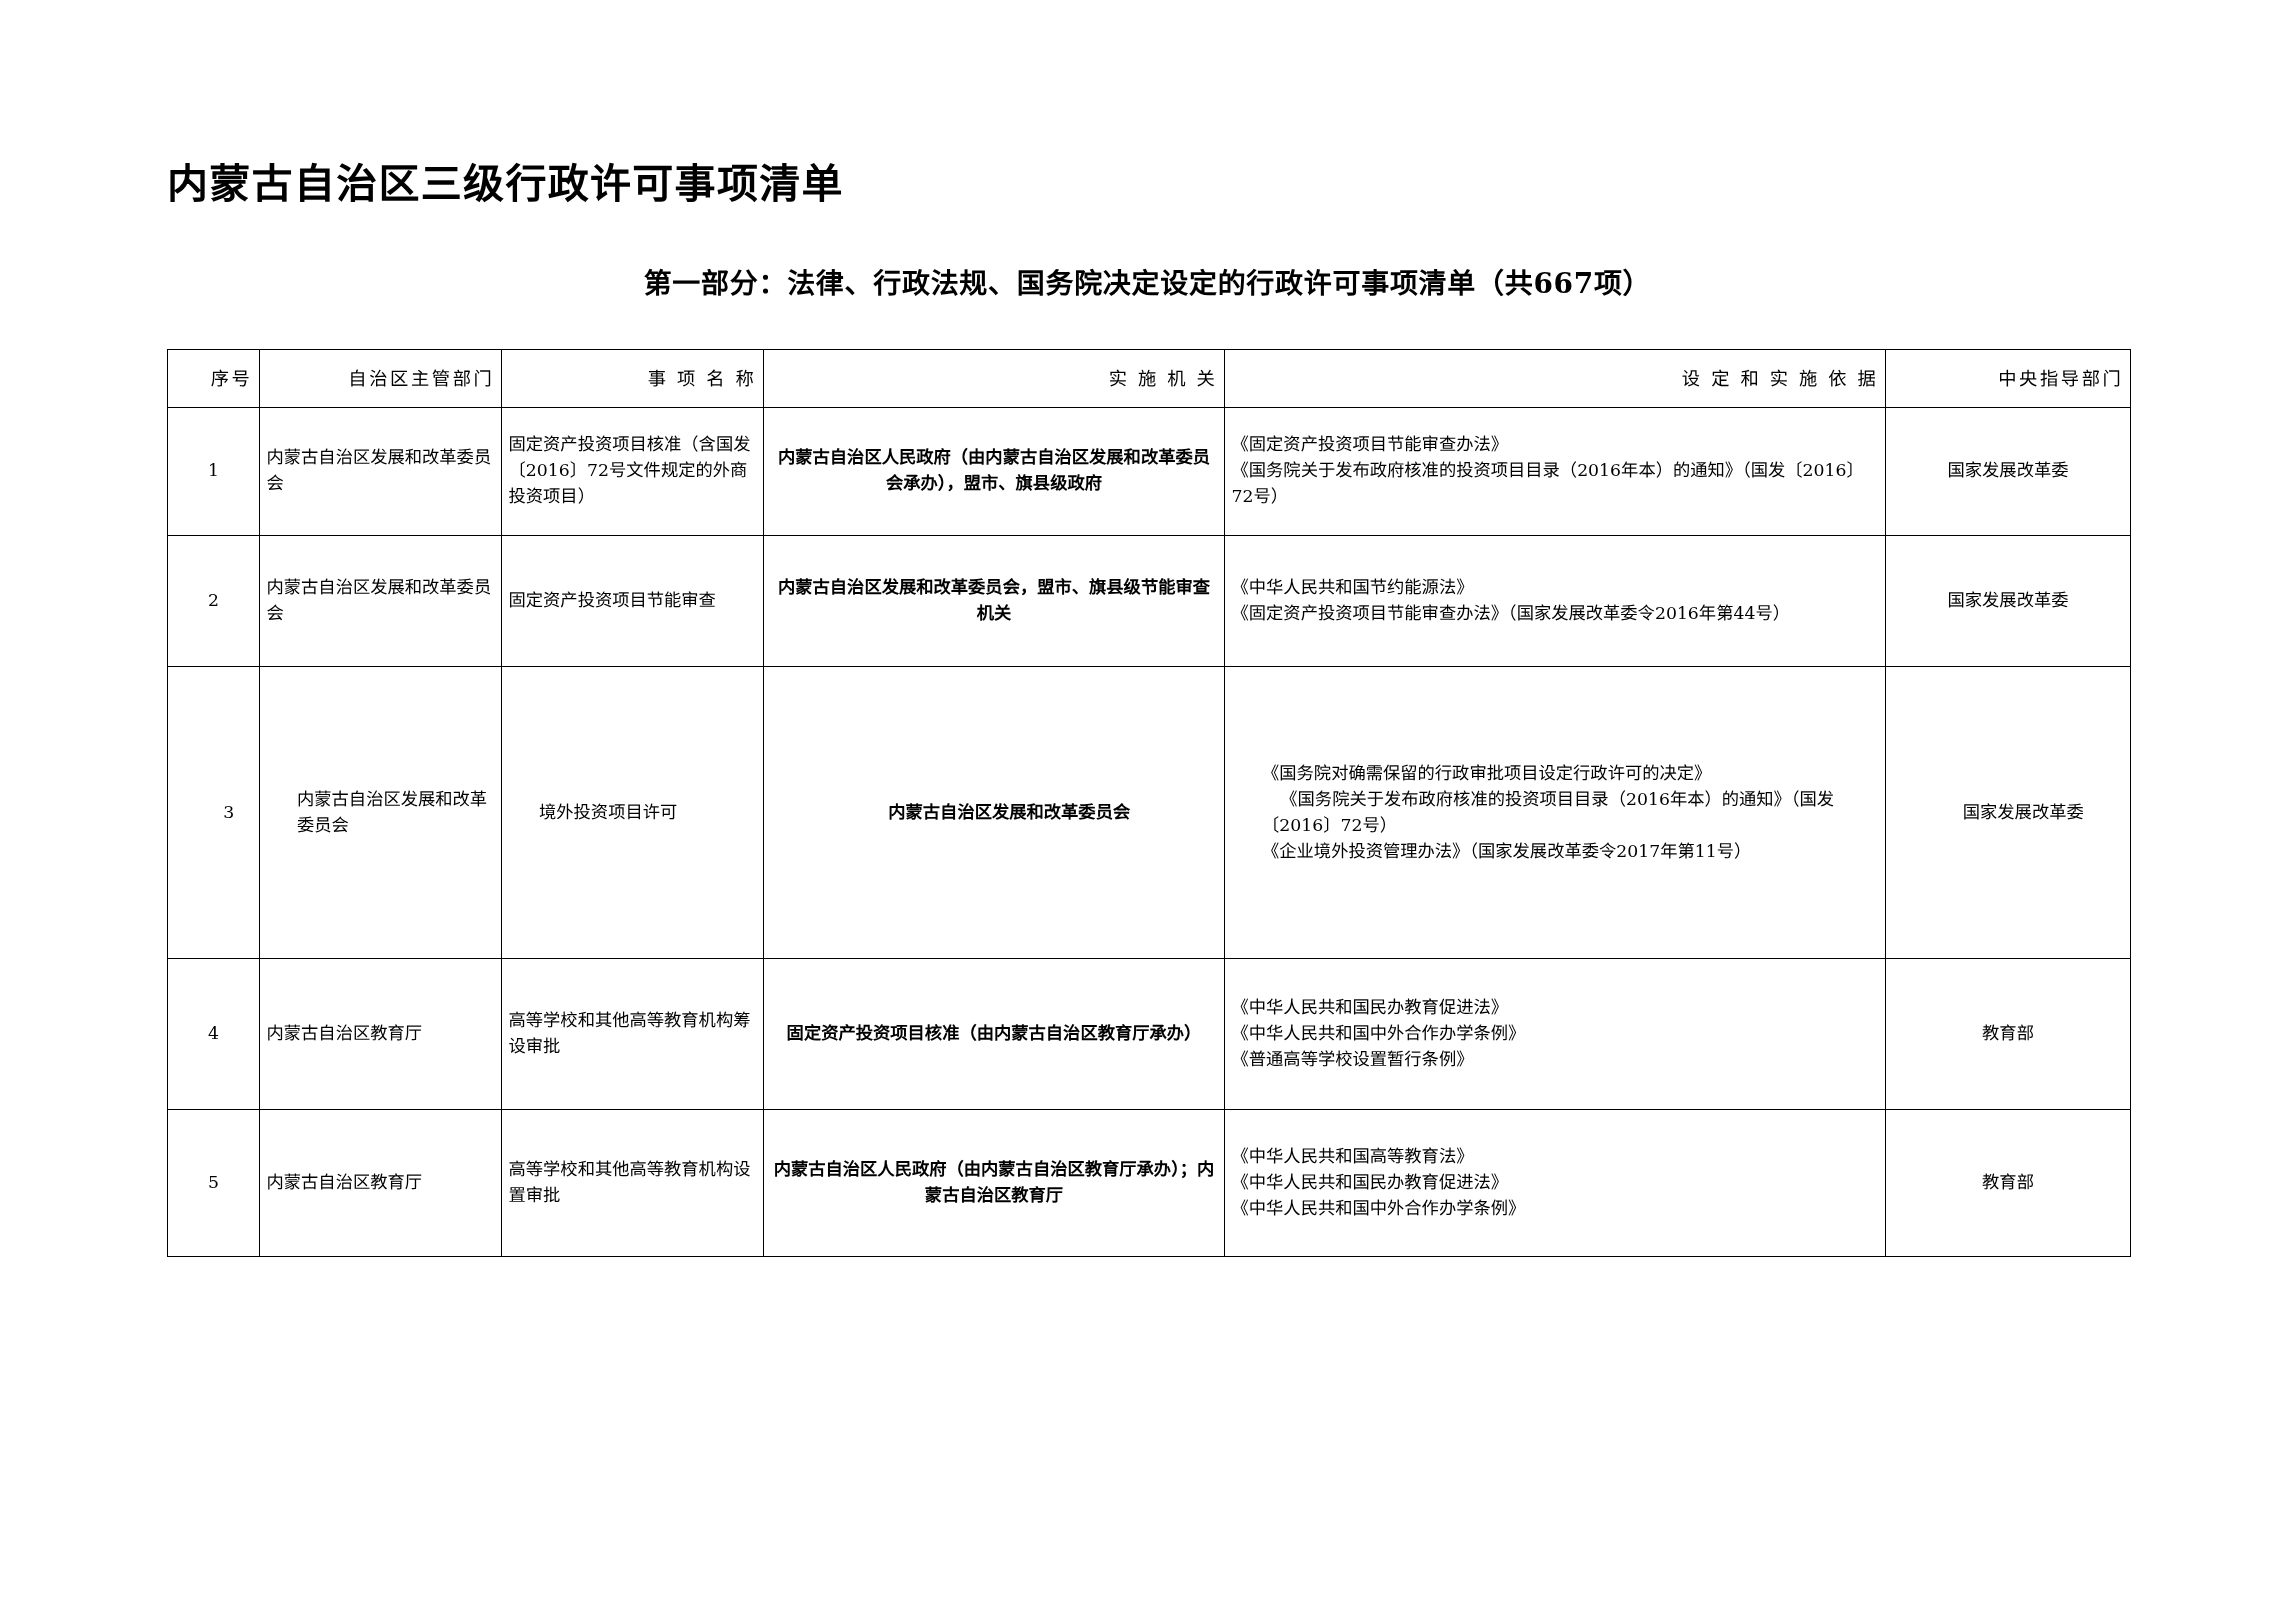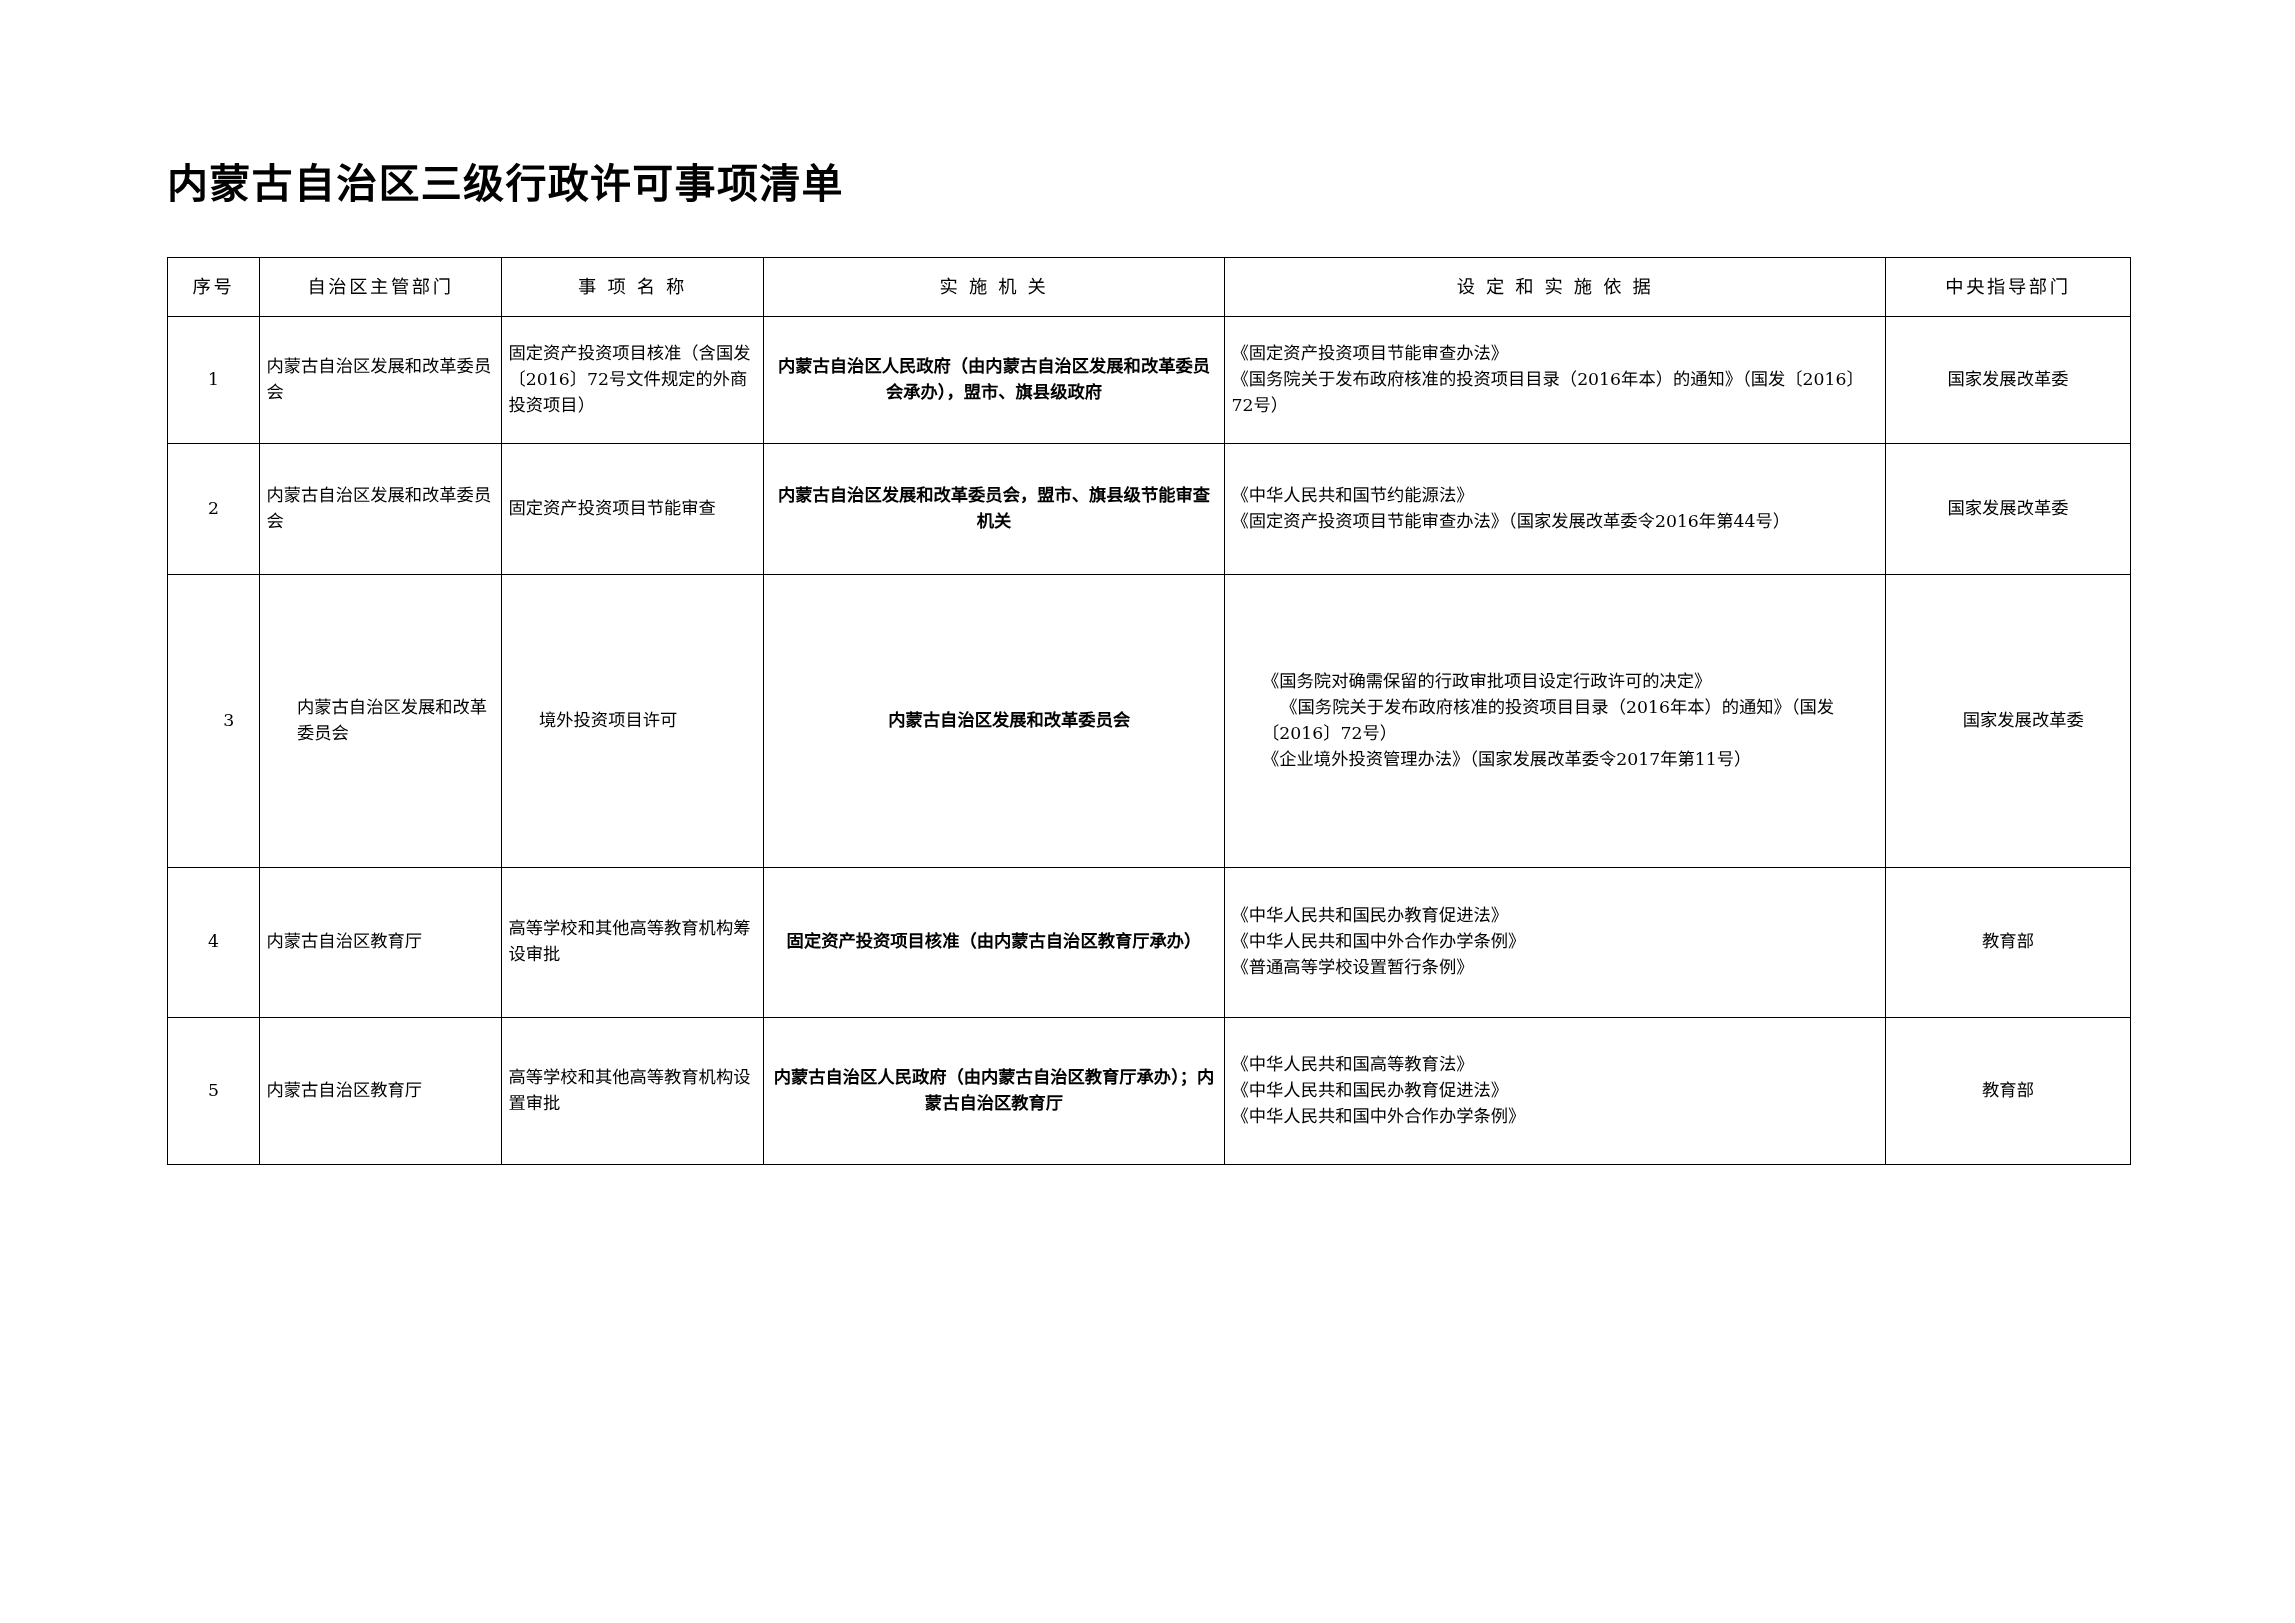--- a/index.html
+++ b/index.html
@@ -47,21 +47,21 @@
     table-layout: fixed;
   }
   table.listing th, table.listing td {
     border: 1.3px solid #000000;
     vertical-align: middle;
     padding: 5.2px 6.5px;
     font-size: 17.3px;
     line-height: 1.5;
   }
   table.listing thead th {
-    text-align: center;
+    text-align: right;
     font-weight: normal;
     height: 47px;
     font-size: 18.3px;
     letter-spacing: 2.6px;
   }
   td.c-num {
     text-align: center;
     font-size: 17.7px;
   }
   td.c-dept, td.c-item {
@@ -107,20 +107,21 @@
   tr.r4 td { height: 139px; }
   tr.r5 td { height: 136px; }
 </style>
 </head>
 <body>
 
 <div class="page">
 
   <h1 class="doc-title">内蒙古自治区三级行政许可事项清单</h1>
 
+  <h2 class="doc-subtitle">第一部分：法律、行政法规、国务院决定设定的行政许可事项清单（共667项）</h2>
 
   <table class="listing">
     <colgroup>
       <col class="w-num">
       <col class="w-dept">
       <col class="w-item">
       <col class="w-org">
       <col class="w-basis">
       <col class="w-central">
     </colgroup>

